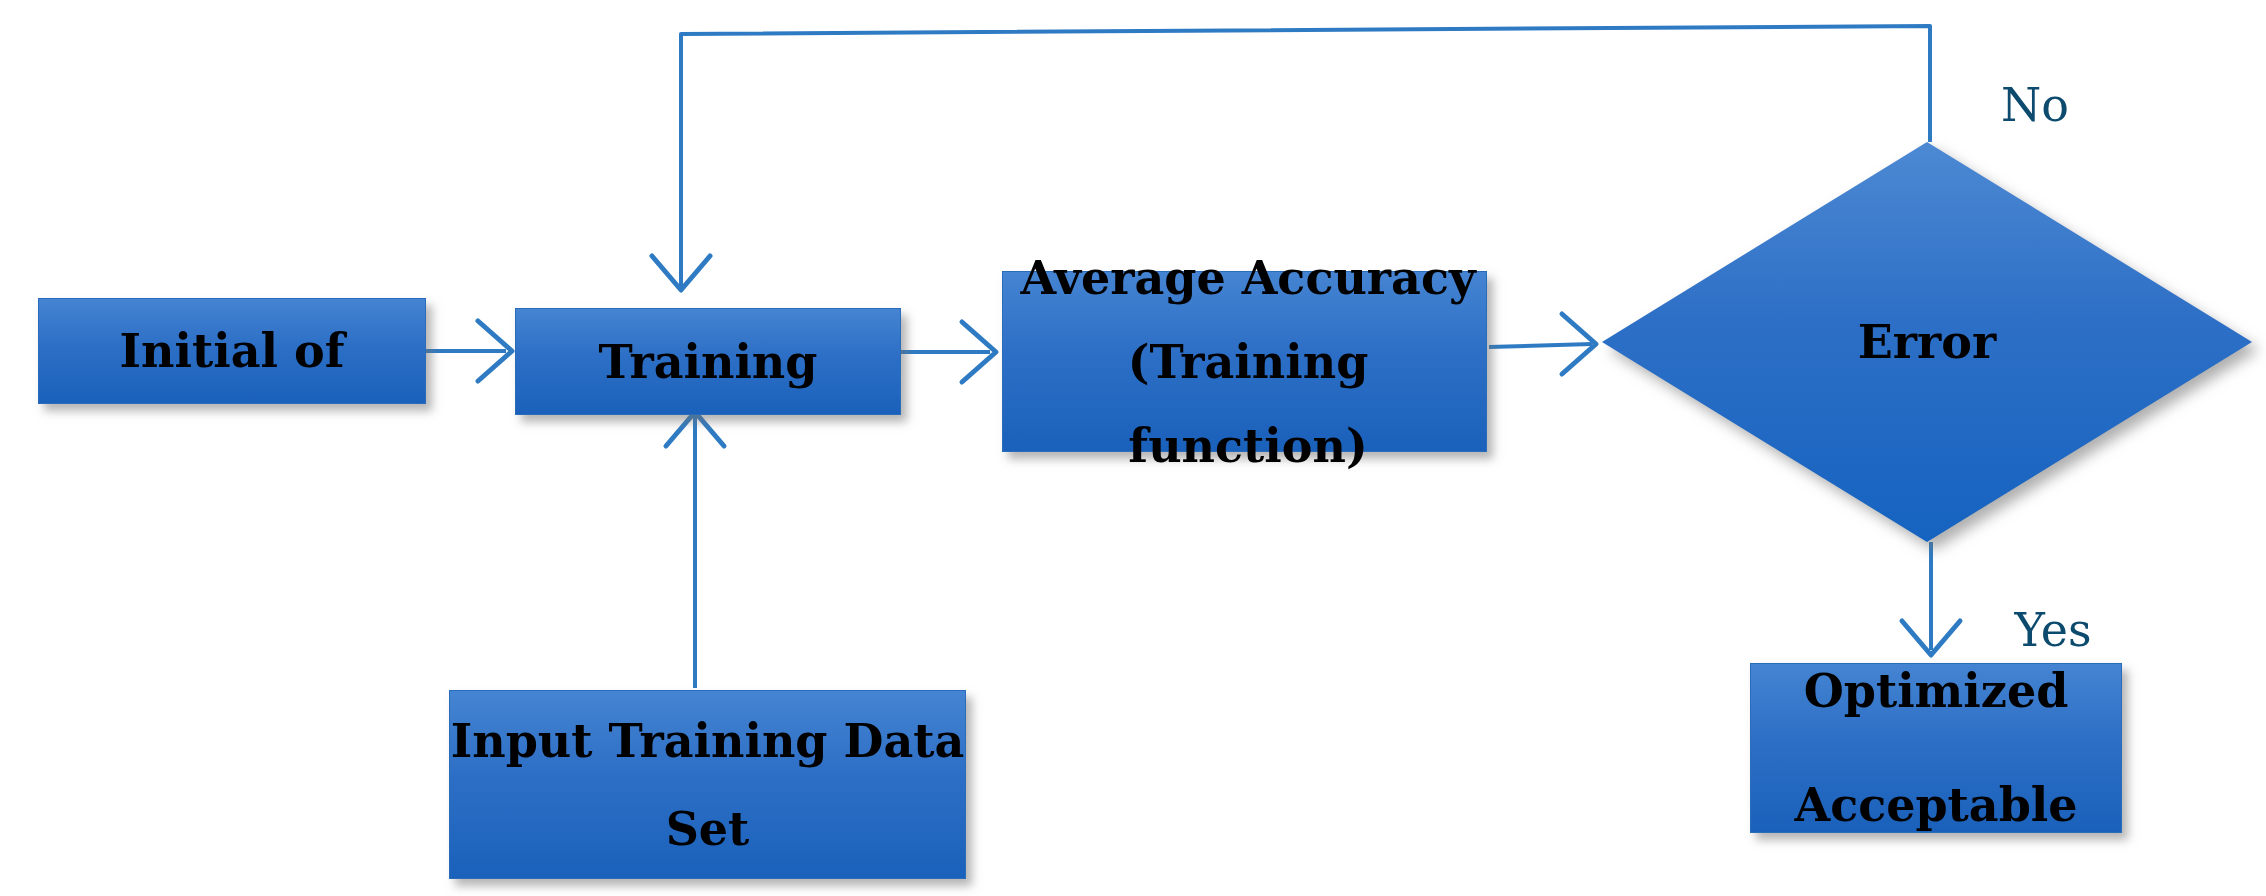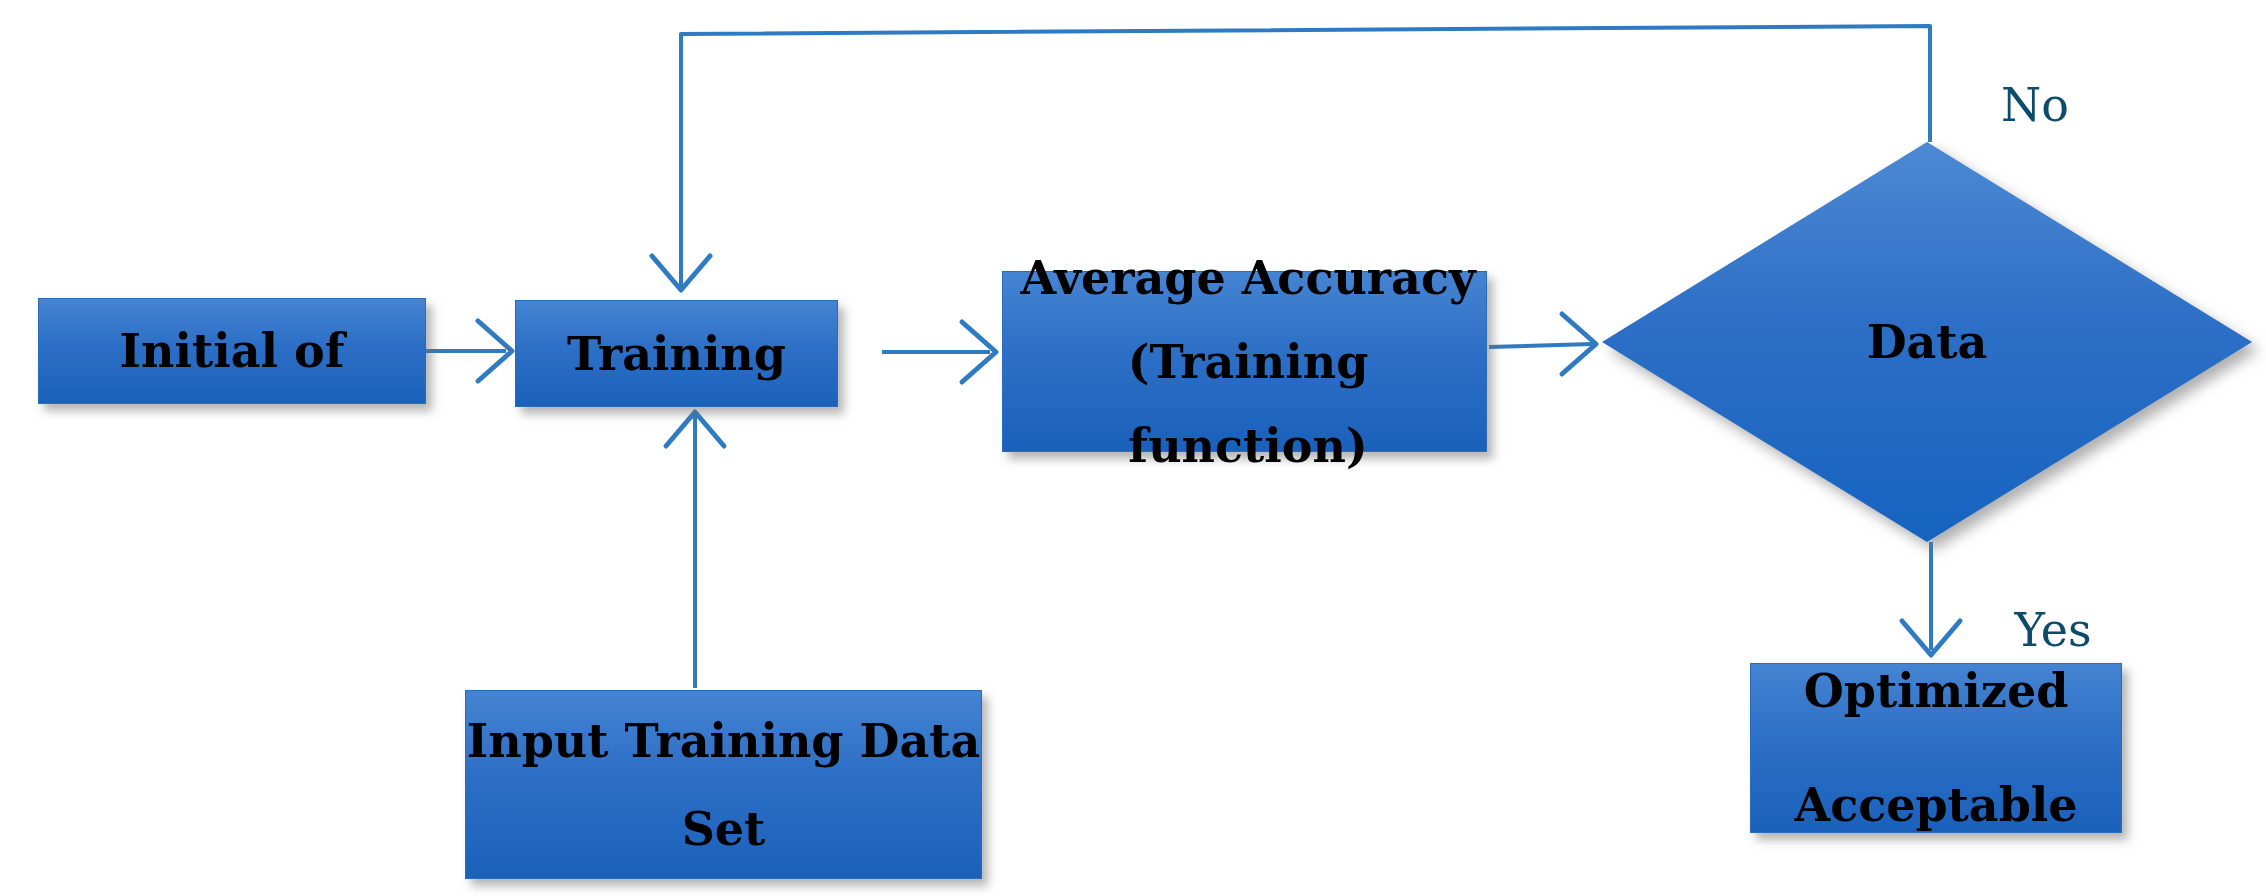--- a/index.html
+++ b/index.html
@@ -73,21 +73,21 @@
     color:#0c4a6e;
     font-size:46px;
     font-weight:normal;
     text-align:center;
     width:120px;
     line-height:50px;
   }
   .fs46{font-size:46px;}
   .lh84{line-height:84px;padding-left:7px;}
   .lh82{line-height:82px;}
-  .lh88{line-height:88px;margin-left:16px;}
+  .lh88{line-height:88px;}
 </style>
 </head>
 <body>
 
 <div class="canvas">
 
   <svg class="connectors" viewBox="0 0 2266 896" xmlns="http://www.w3.org/2000/svg">
 
     <g>
       <line x1="408" y1="351" x2="506" y2="351" stroke-width="4"></line>
@@ -117,33 +117,33 @@
     <g>
       <polyline points="1930,142 1930,26 681,34 681,286" stroke-width="4" stroke-linejoin="round"></polyline>
       <polyline points="652,256 681,290 710,256" stroke-width="5" stroke-linecap="round" stroke-linejoin="round"></polyline>
     </g>
   </svg>
 
   <div class="node fs46" style="left:26px;top:298px;width:388px;height:106px;margin-left:12px;">
     <span class="line">Initial of</span>
   </div>
 
-  <div class="node fs46" style="left:515px;top:300px;width:323px;height:107px;text-align:right;">
+  <div class="node fs46" style="left:515px;top:308px;width:386px;height:107px;text-align:right;">
     <span class="line">Training</span>
   </div>
 
   <div class="node fs46 lh84" style="left:1002px;top:271px;width:485px;height:181px;">
     <span class="line">Average Accuracy</span>
     <span class="line">(Training function)</span>
   </div>
 
   <div class="diamond-wrap" style="left:1602px;top:142px;width:650px;height:400px;">
     <div class="diamond-shape"></div>
     <div class="diamond-label">
-      <span class="line">Data</span>
+      <span class="line">Error</span>
     </div>
   </div>
 
   <div class="node fs46 lh82" style="left:1750px;top:663px;width:372px;height:170px;gap:32px;">
     <span class="line">Optimized</span>
     <span class="line">Acceptable</span>
   </div>
 
   <div class="node fs46 lh88" style="left:449px;top:690px;width:517px;height:189px;">
     <span class="line">Input Training Data</span>

